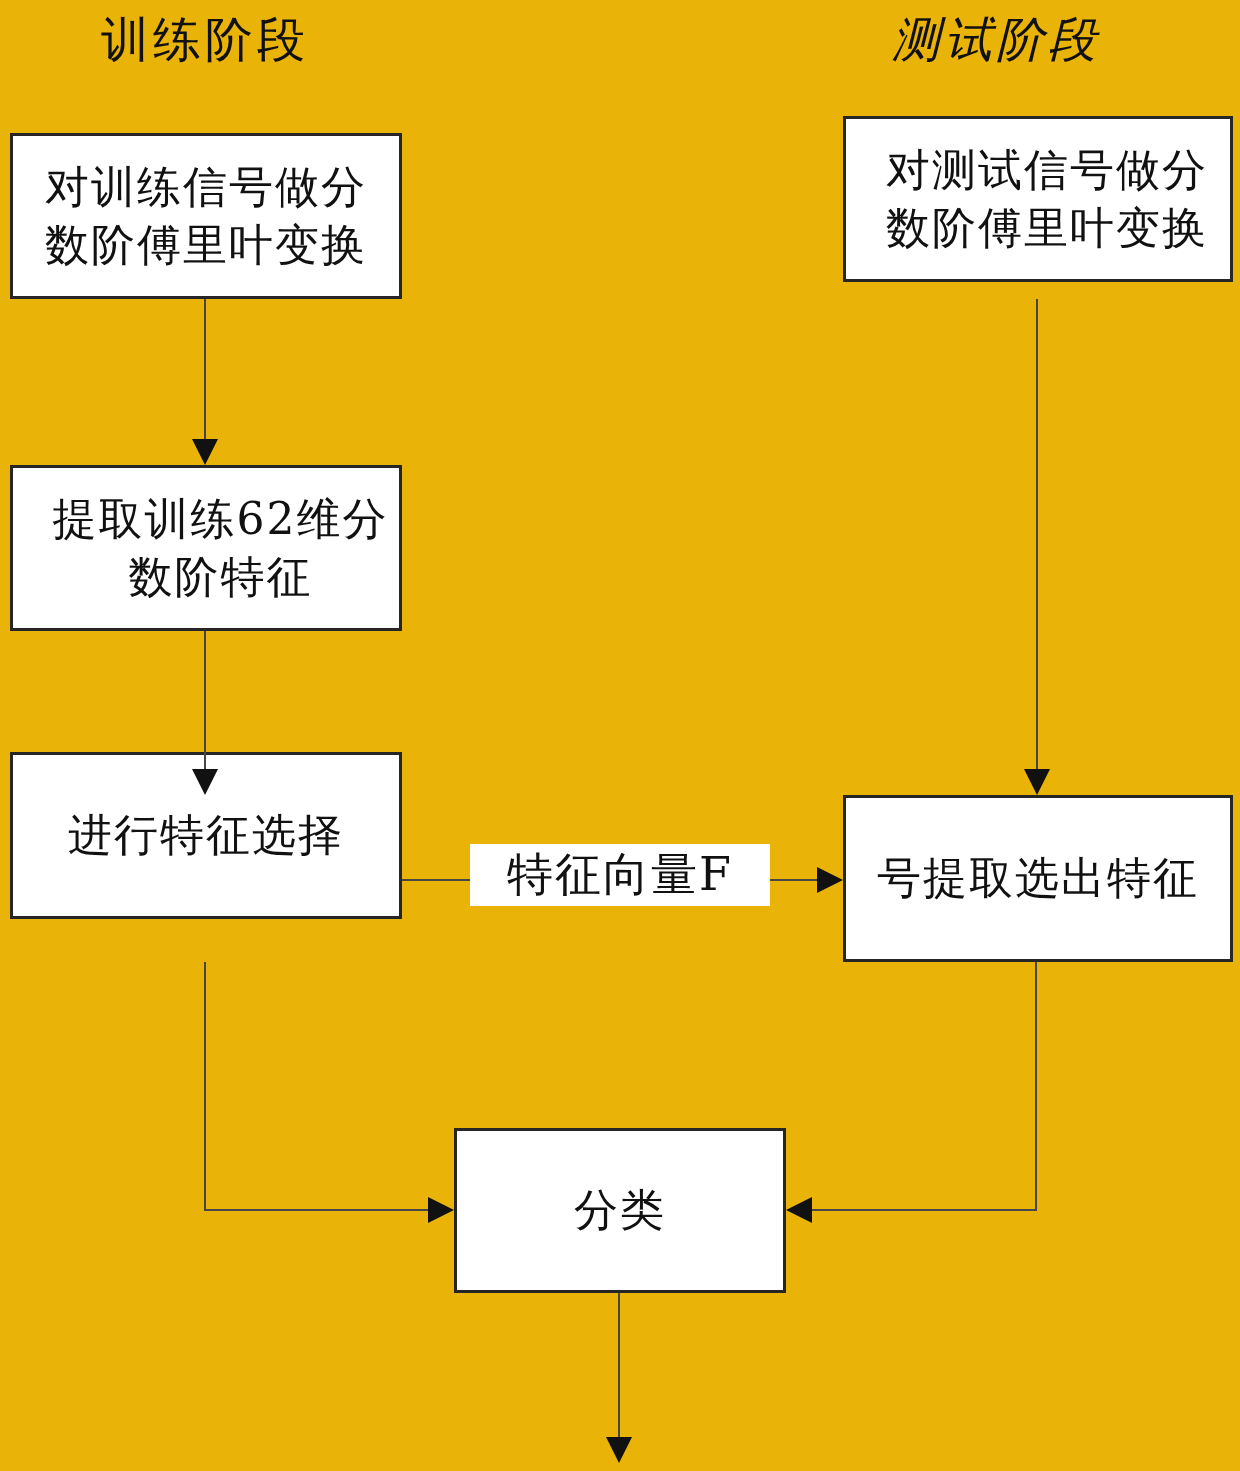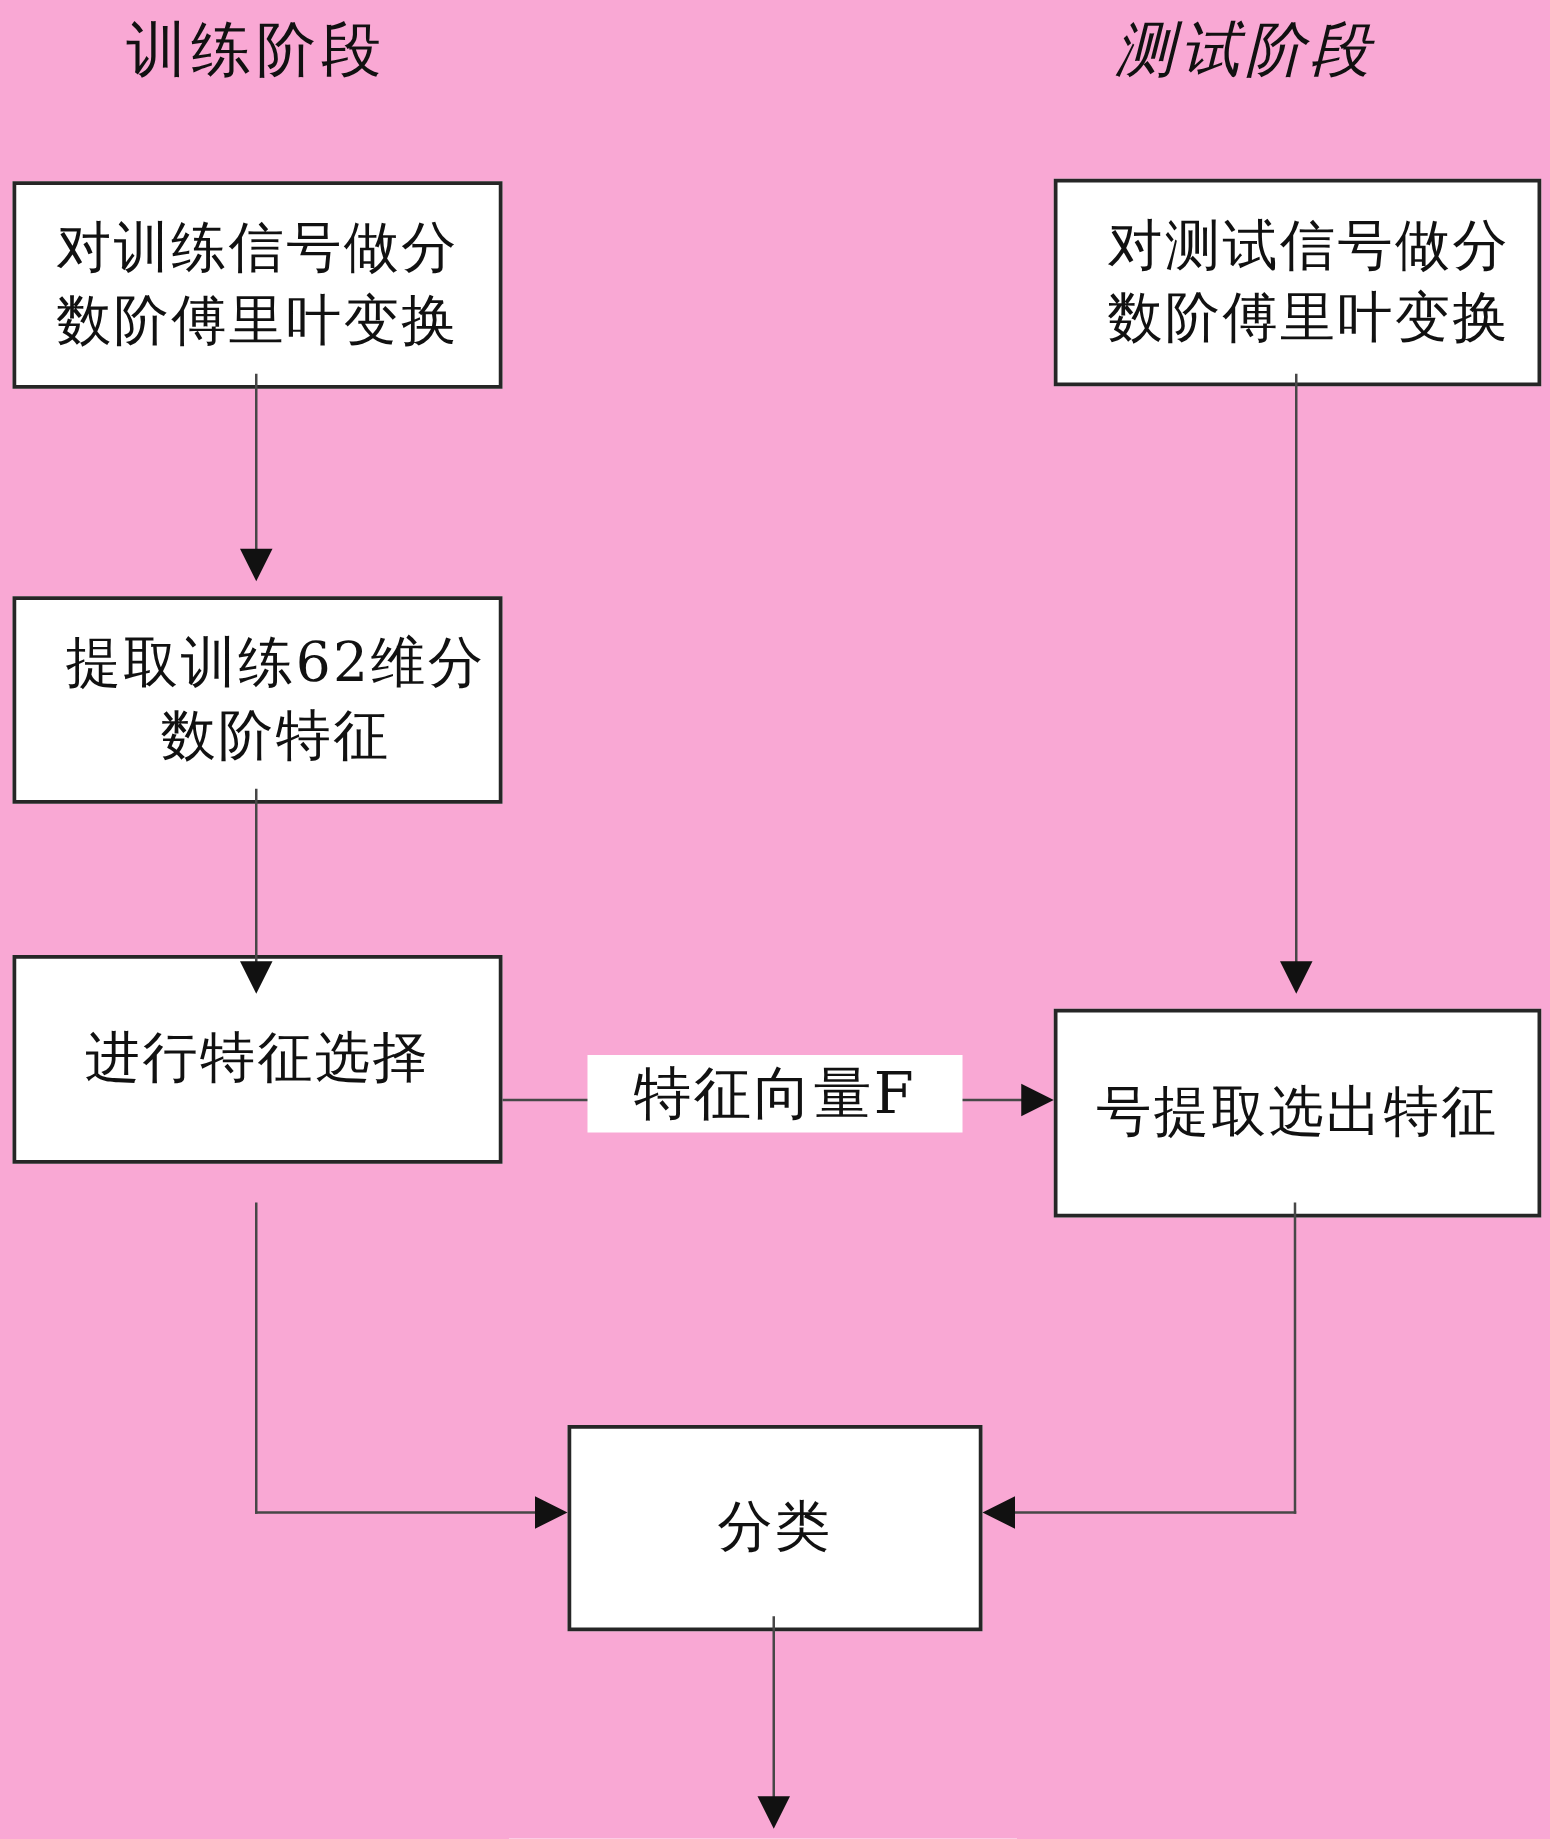--- a/index.html
+++ b/index.html
@@ -4,21 +4,21 @@
 <style>
   html, body {
     margin: 0;
     padding: 0;
     background: #ffffff;
   }
   .canvas {
     position: relative;
     width: 1240px;
     height: 1471px;
-    background: #f9a8d4;
+    background: #eab308;
     color: #111111;
     font-family: "DejaVu Serif", "Liberation Serif", serif;
     overflow: hidden;
   }
   .phase-title {
     position: absolute;
     font-size: 48px;
     letter-spacing: 4px;
     text-align: center;
     white-space: nowrap;
@@ -29,21 +29,20 @@
     border: 3px solid #262626;
     background: #ffffff;
     display: flex;
     flex-direction: column;
     justify-content: center;
     align-items: center;
     text-align: center;
     font-size: 44px;
     line-height: 1.32;
     letter-spacing: 2px;
-    margin-top: 12px;
   }
   .vline, .hline {
     position: absolute;
     background: #474747;
   }
   .vline { width: 2px; }
   .hline { height: 2px; }
   .arr {
     position: absolute;
     width: 0;
@@ -88,21 +87,21 @@
 
   <div class="node" style="left:10px; top:465px; width:392px; height:166px;padding-left:29px;">
     <div>提取训练62维分</div>
     <div>数阶特征</div>
   </div>
 
   <div class="node" style="left:10px; top:752px; width:392px; height:167px;">
     <div>进行特征选择</div>
   </div>
 
-  <div class="node" style="left:843px; top:131px; width:390px; height:166px;padding-left:18px;">
+  <div class="node" style="left:843px; top:116px; width:390px; height:166px;padding-left:18px;">
     <div>对测试信号做分</div>
     <div>数阶傅里叶变换</div>
   </div>
 
   <div class="node" style="left:843px; top:795px; width:390px; height:167px;">
     <div>号提取选出特征</div>
   </div>
 
   <div class="node" style="left:454px; top:1128px; width:332px; height:165px;">
     <div>分类</div>

